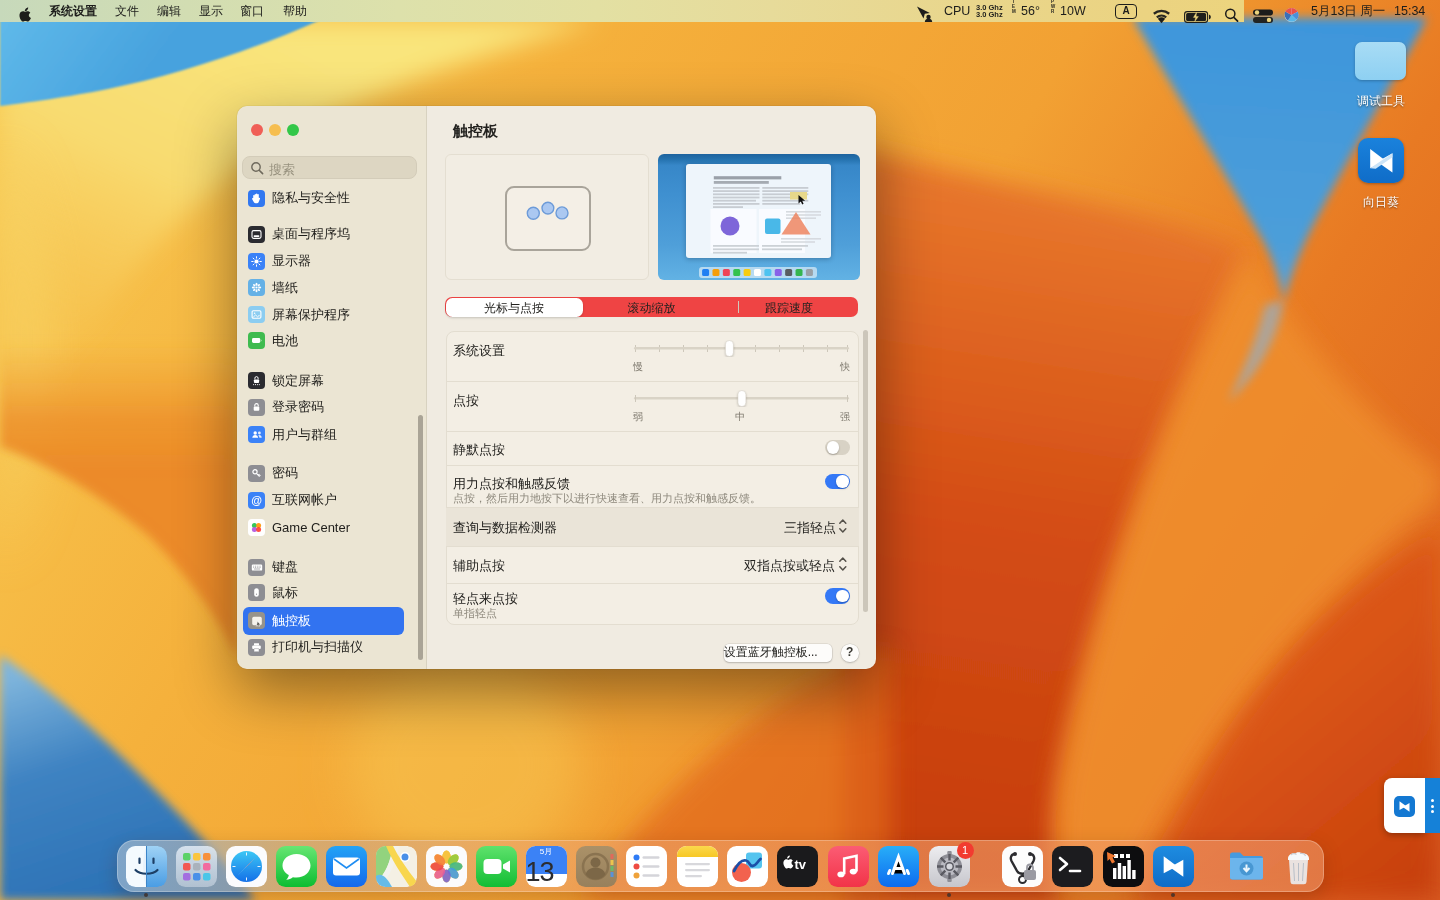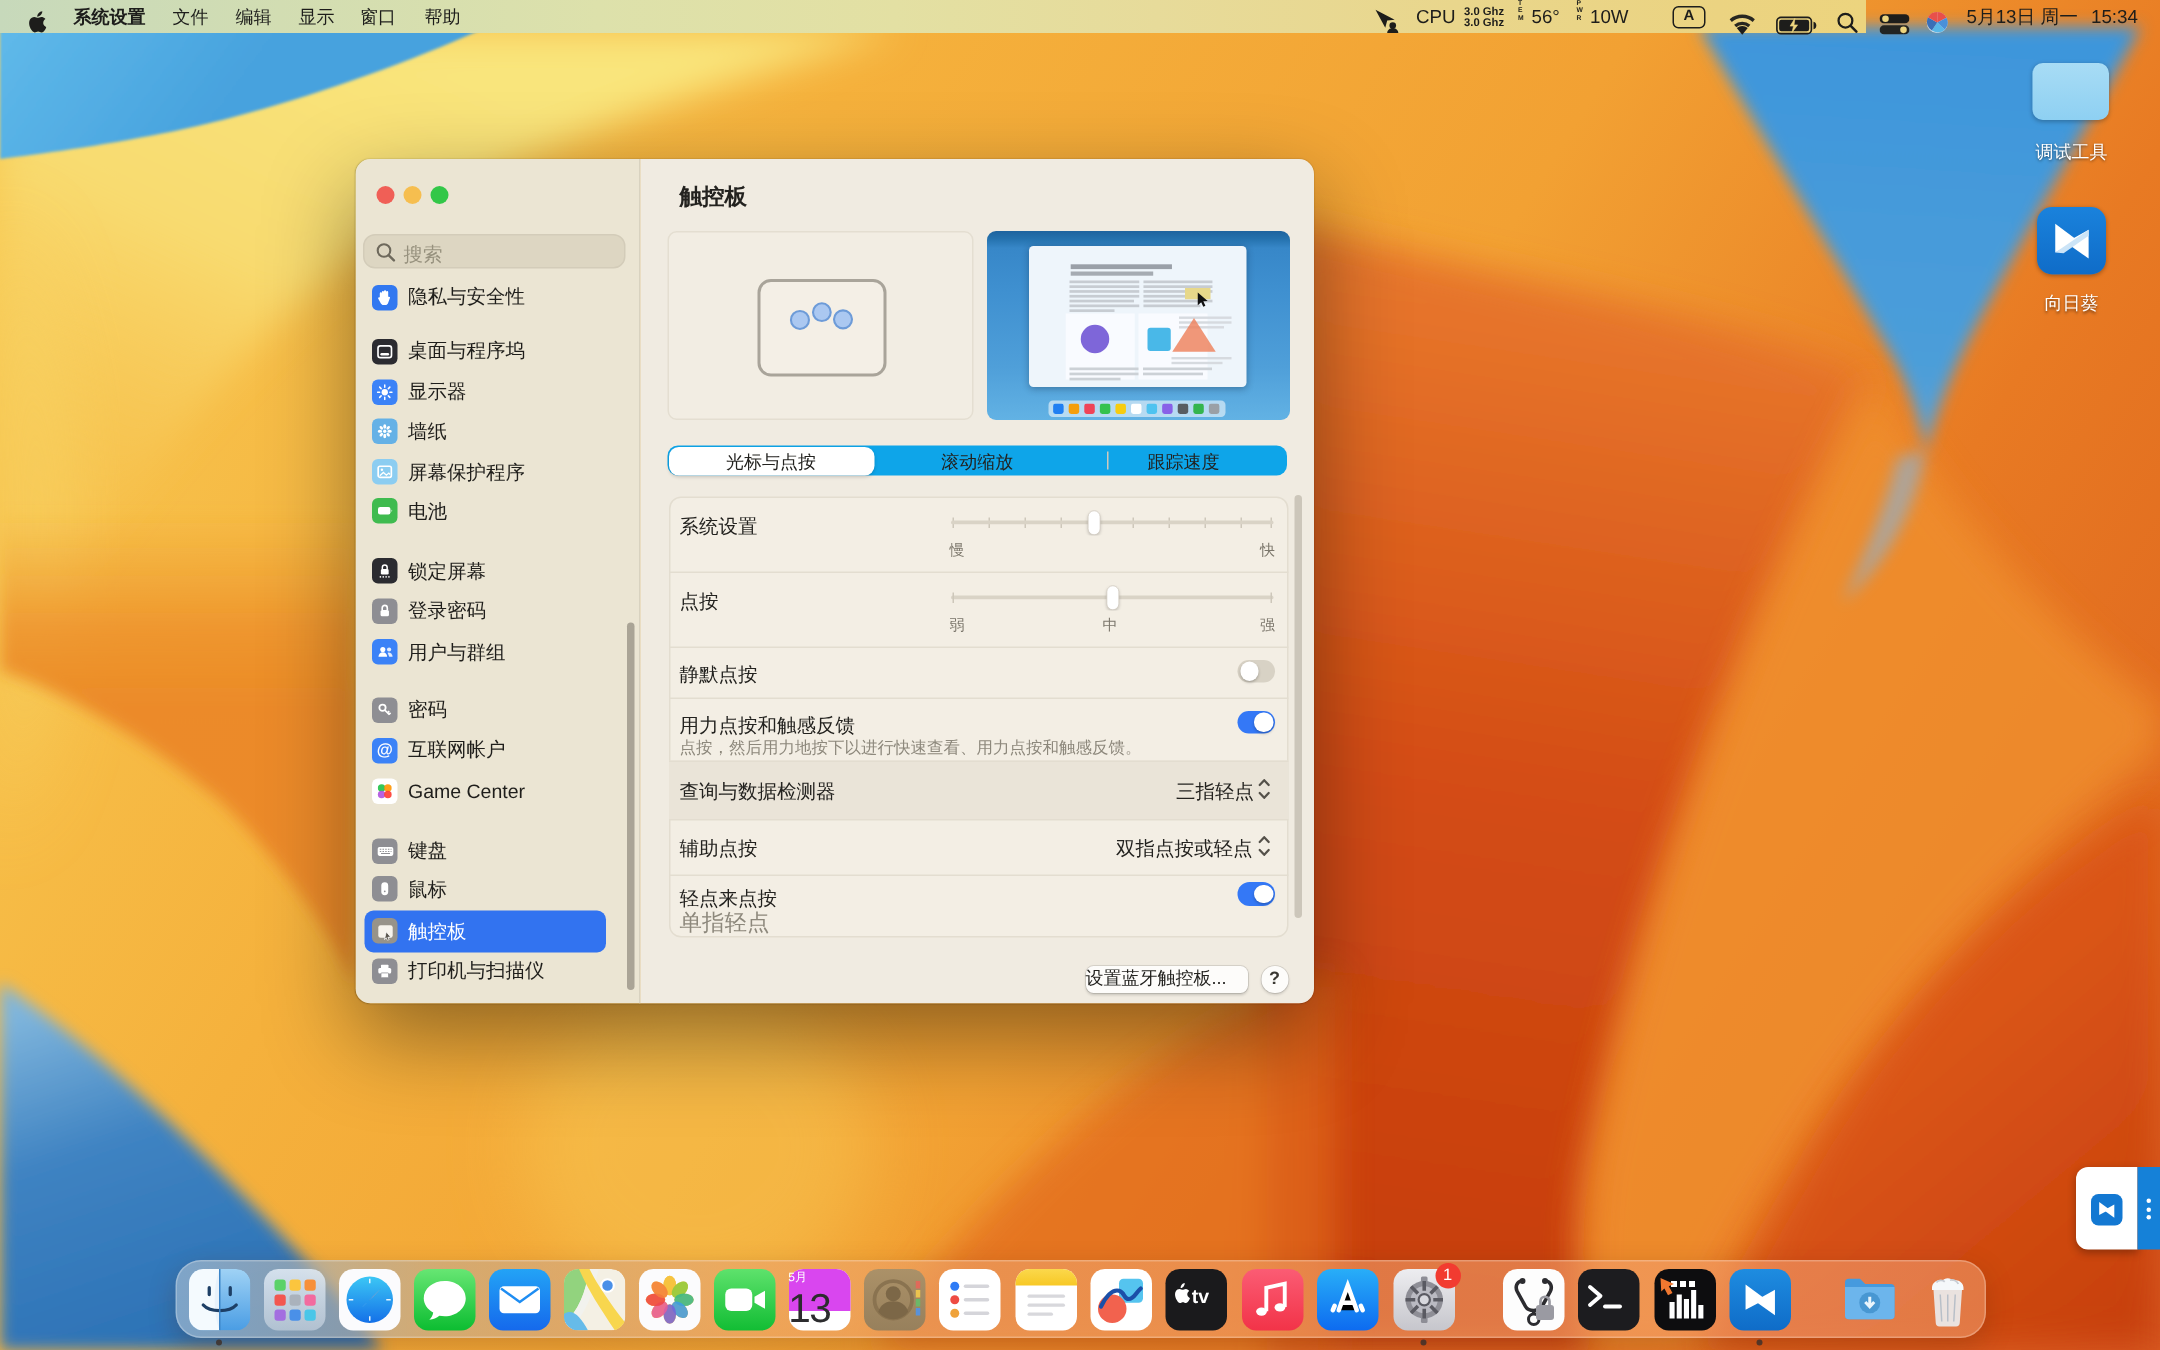--- a/index.html
+++ b/index.html
@@ -354,21 +354,21 @@
               <rect x="52" width="7" height="7" rx="1.6" fill="#ffffff"></rect>
               <rect x="62.4" width="7" height="7" rx="1.6" fill="#4ec3f0"></rect>
               <rect x="72.8" width="7" height="7" rx="1.6" fill="#8861e8"></rect>
               <rect x="83.2" width="7" height="7" rx="1.6" fill="#585d62"></rect>
               <rect x="93.6" width="7" height="7" rx="1.6" fill="#34b54e"></rect>
               <rect x="104" width="7" height="7" rx="1.6" fill="#9aa0a6"></rect>
   </g>
           </svg>
  </div>
 </div>
-<div class="abs" style="left:18px;top:191px;width:413px;height:20px;background:#0ea5e9;border-radius:7px;font-size:12px">
+<div class="abs" style="left:18px;top:191px;width:413px;height:20px;background:#ef4444;border-radius:7px;font-size:12px">
  <div class="abs" style="left:.5px;top:.5px;width:137px;height:19px;background:#fff;border-radius:6.5px;box-shadow:0 1px 2.5px rgba(0,0,0,.18)"></div>
  <div class="abs" style="left:293px;top:4px;width:1px;height:12px;background:#cfc9bc"></div>
  <div class="abs" style="left:0;top:3px;width:138px;text-align:center">光标与点按</div>
  <div class="abs" style="left:138px;top:3px;width:137px;text-align:center">滚动缩放</div>
  <div class="abs" style="left:275px;top:3px;width:138px;text-align:center">跟踪速度</div>
 </div>
 <div class="abs" style="left:19px;top:224.5px;width:413px;height:294px;background:#f3eee4;border:1px solid #e3ddd0;border-radius:8px"></div>
 <div class="abs" style="left:19px;top:401px;width:413px;height:39px;background:#eae4d8"></div>
 <div class="row-sep" style="left:19px;top:275px;width:413px"></div>
 <div class="row-sep" style="left:19px;top:325px;width:413px"></div>
@@ -413,21 +413,21 @@
       </svg>
 <div class="abs" style="left:26px;top:451px">辅助点按</div>
 <div class="abs" style="left:317px;top:451px">双指点按或轻点</div>
 <svg class="abs" style="left:409.5px;top:449px" width="12" height="18" viewBox="0 0 12 18">
         <path d="M2.8 6.3 5.8 3.1 8.8 6.3M2.8 11.7 5.8 14.9 8.8 11.7" fill="none" stroke="#55514a" stroke-width="1.5" stroke-linecap="round" stroke-linejoin="round"></path>
       </svg>
 <div class="abs" style="left:26px;top:483.5px">轻点来点按</div>
 <div class="tgl" style="left:398px;top:482px;background:#3478f6">
         <span class="knob" style="right:1.5px"></span>
       </div>
-<div class="abs" style="left:26px;top:499.5px;font-size:15px;color:#8d887c">单指轻点</div>
+<div class="abs" style="left:26px;top:499.5px;font-size:11px;color:#8d887c">单指轻点</div>
 <div class="abs" style="left:296.7px;top:538px;width:108px;height:17.5px;background:#fdfcfa;border-radius:5px;box-shadow:0 0 0 .5px rgba(0,0,0,.12),0 1px 2px rgba(0,0,0,.18);font-size:12px;line-height:17.5px">设置蓝牙触控板...</div>
 <div class="abs" style="left:414px;top:538px;width:17.5px;height:17.5px;background:#fdfcfa;border-radius:50%;box-shadow:0 0 0 .5px rgba(0,0,0,.12),0 1px 2px rgba(0,0,0,.18);font-size:12px;font-weight:bold;text-align:center;line-height:17.5px;color:#3a3832">?</div>
 <div class="abs" style="left:436px;top:224px;width:5px;height:282px;border-radius:3px;background:#ccc6ba"></div>
 </div>
 </div>
 <div class="abs" style="left:1355px;top:42px;width:51px;height:38px;border-radius:7px;background:linear-gradient(180deg,#a8dcf5,#8ed0f2);box-shadow:0 1px 3px rgba(0,0,0,.25)"></div>
 <div class="abs" style="left:1330px;top:93px;width:102px;text-align:center;color:#fff;font-size:12px;text-shadow:0 1px 2px rgba(0,0,0,.55)">调试工具</div>
 <div class="abs" style="left:1357.8px;top:137.8px;width:46.6px;height:45.5px;border-radius:10px;background:linear-gradient(180deg,#1a82dc,#0f6cc8);box-shadow:0 1px 3px rgba(0,0,0,.3)">
  <svg width="46.6" height="45.5" viewBox="0 0 46 45">
       <path d="M12 11 L27 22.2 L12 30 Z" fill="#fff"></path>
@@ -544,21 +544,21 @@
         </g>
       </svg>
 </div>
 <div class="dk" style="left:358.5px;background:linear-gradient(180deg,#5ee26c,#12bd34)">
  <svg width="41" height="41" viewBox="0 0 41 41">
         <rect x="7.5" y="13" width="18" height="15" rx="4" fill="#fff"></rect>
         <path d="M27 18.5 L34 14.5 V26.5 L27 22.5 Z" fill="#fff"></path>
       </svg>
 </div>
 <div class="dk" style="left:408.5px;background:#fff">
- <div style="position:absolute;top:0;left:0;right:0;height:28px;background:#d946ef;border-radius:9.5px 9.5px 0 0;color:#fff;font-size:8px;line-height:12px">5月</div>
+ <div style="position:absolute;top:0;left:0;right:0;height:28px;background:#3b82f6;border-radius:9.5px 9.5px 0 0;color:#fff;font-size:8px;text-align:center;line-height:12px">5月</div>
  <div style="position:absolute;top:11px;left:0;right:0;font-size:27px;color:#2c2c2e;letter-spacing:-1px">13</div>
 </div>
 <div class="dk" style="left:458.5px;background:linear-gradient(180deg,#ab9168,#97805c)">
  <svg width="41" height="41" viewBox="0 0 41 41">
         <circle cx="19.5" cy="20.5" r="12.5" fill="none" stroke="#8a7350" stroke-width="2.5"></circle>
         <circle cx="19.5" cy="16.5" r="5" fill="#7c6747"></circle>
         <path d="M9.5 28.5 C11 23.5 15 21.5 19.5 21.5 C24 21.5 28 23.5 29.5 28.5 A 12.5 12.5 0 0 1 9.5 28.5 Z" fill="#7c6747"></path>
         <g>
           <rect x="34.5" y="8" width="3" height="5" fill="#e06a5a"></rect>
           <rect x="34.5" y="14" width="3" height="5" fill="#ecc44e"></rect>

